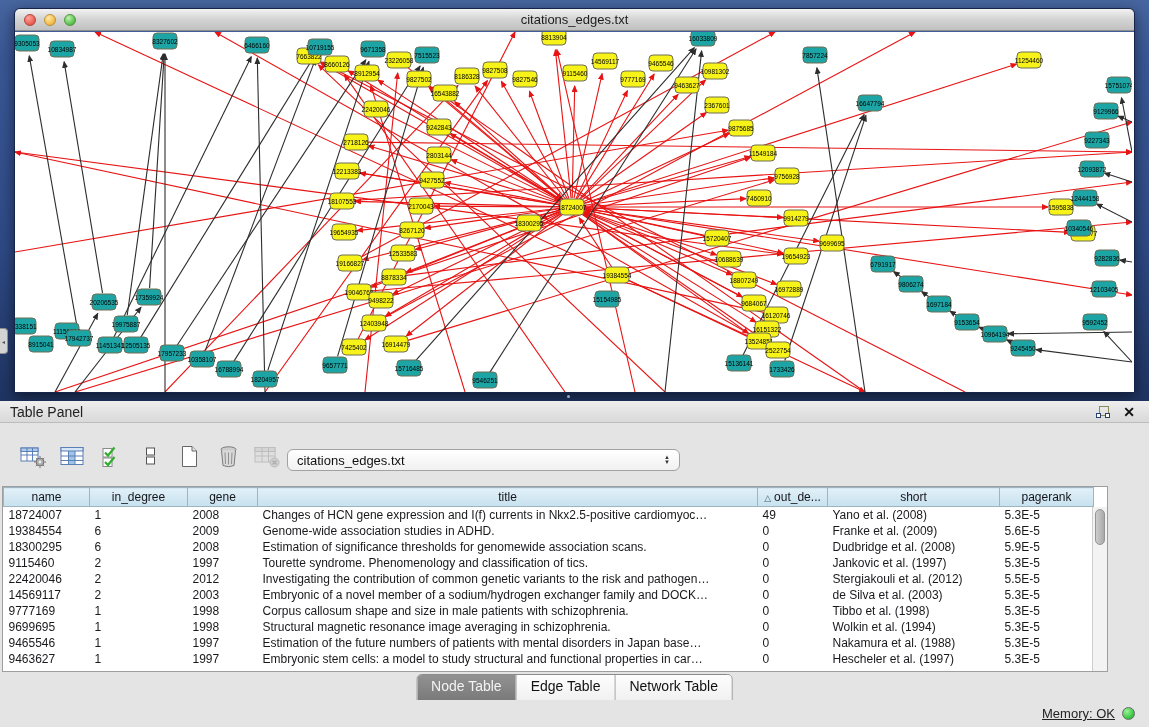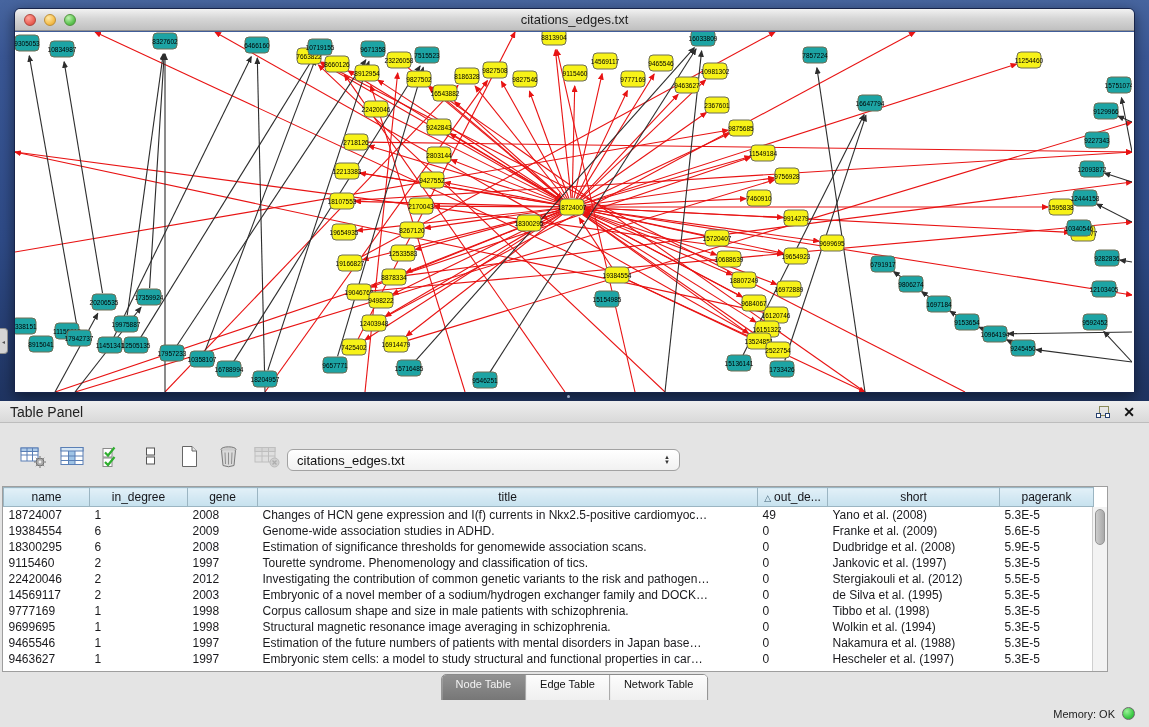--- a/index.html
+++ b/index.html
@@ -61,28 +61,28 @@
   table.data thead th .sortg { font-size:9px; color:#3f6073; margin-right:3px; }
   table.data tbody td { height:16px; padding:0 5px; font-size:12px; color:#19191c;
     white-space:nowrap; overflow:hidden; text-align:left; }
   .vscroll { position:absolute; top:20px; right:0; width:15px; bottom:0; background:#f3f3f3; border-left:1px solid #cfcfcf; }
   .vthumb { position:absolute; top:2px; left:2px; width:10px; height:36px;
     background:linear-gradient(90deg,#cdcdcd,#a9a9a9); border:1px solid #949494; border-radius:5px; }
 
   .tabs { position:absolute; left:50%; transform:translateX(-50%); top:251px; display:flex;
     border:1px solid #8b8b8b; border-radius:5px; overflow:hidden; background:#fff;
     box-shadow:0 1px 0 rgba(255,255,255,.8); }
-  .tab { padding:3px 14px 18px; font-size:11px; color:#111; background:linear-gradient(#fdfdfd,#ebebeb);
+  .tab { padding:3px 14px 18px; font-size:14px; color:#111; background:linear-gradient(#fdfdfd,#ebebeb);
     border-left:1px solid #a3a3a3; white-space:nowrap; }
   .tab:first-child { border-left:none; }
   .tab.selected { background:linear-gradient(#929292,#6e6e6e); color:#f3f3f3; }
 
   .statusbar { position:absolute; top:700px; left:0; width:1149px; height:27px; background:#e4e4e4;
     display:flex; align-items:center; justify-content:flex-end; padding-right:14px; gap:7px; }
-  .mem-label { font-size:11px; color:#222; }
+  .mem-label { font-size:13px; color:#222;text-decoration:underline; }
   .mem-dot { width:13px; height:13px; border-radius:50%; border:1px solid #6a6a6a;
     background:radial-gradient(circle at 35% 30%, #9df29a, #3ecb47 60%, #2aa335); }
 </style>
 </head>
 <body>
 
 <div class="desktop">
   <div class="net-window">
     <div class="titlebar">
       <div class="lights">
@@ -783,21 +783,21 @@
               <td>0</td>
               <td>Stergiakouli et al. (2012)</td>
               <td>5.5E-5</td>
             </tr>
             <tr>
               <td>14569117</td>
               <td>2</td>
               <td>2003</td>
               <td>Embryonic of a novel member of a sodium/hydrogen exchanger family and DOCK…</td>
               <td>0</td>
-              <td>de Silva et al. (1995)</td>
+              <td>de Silva et al. (2003)</td>
               <td>5.3E-5</td>
             </tr>
             <tr>
               <td>9777169</td>
               <td>1</td>
               <td>1998</td>
               <td>Corpus callosum shape and size in male patients with schizophrenia.</td>
               <td>0</td>
               <td>Tibbo et al. (1998)</td>
               <td>5.3E-5</td>

